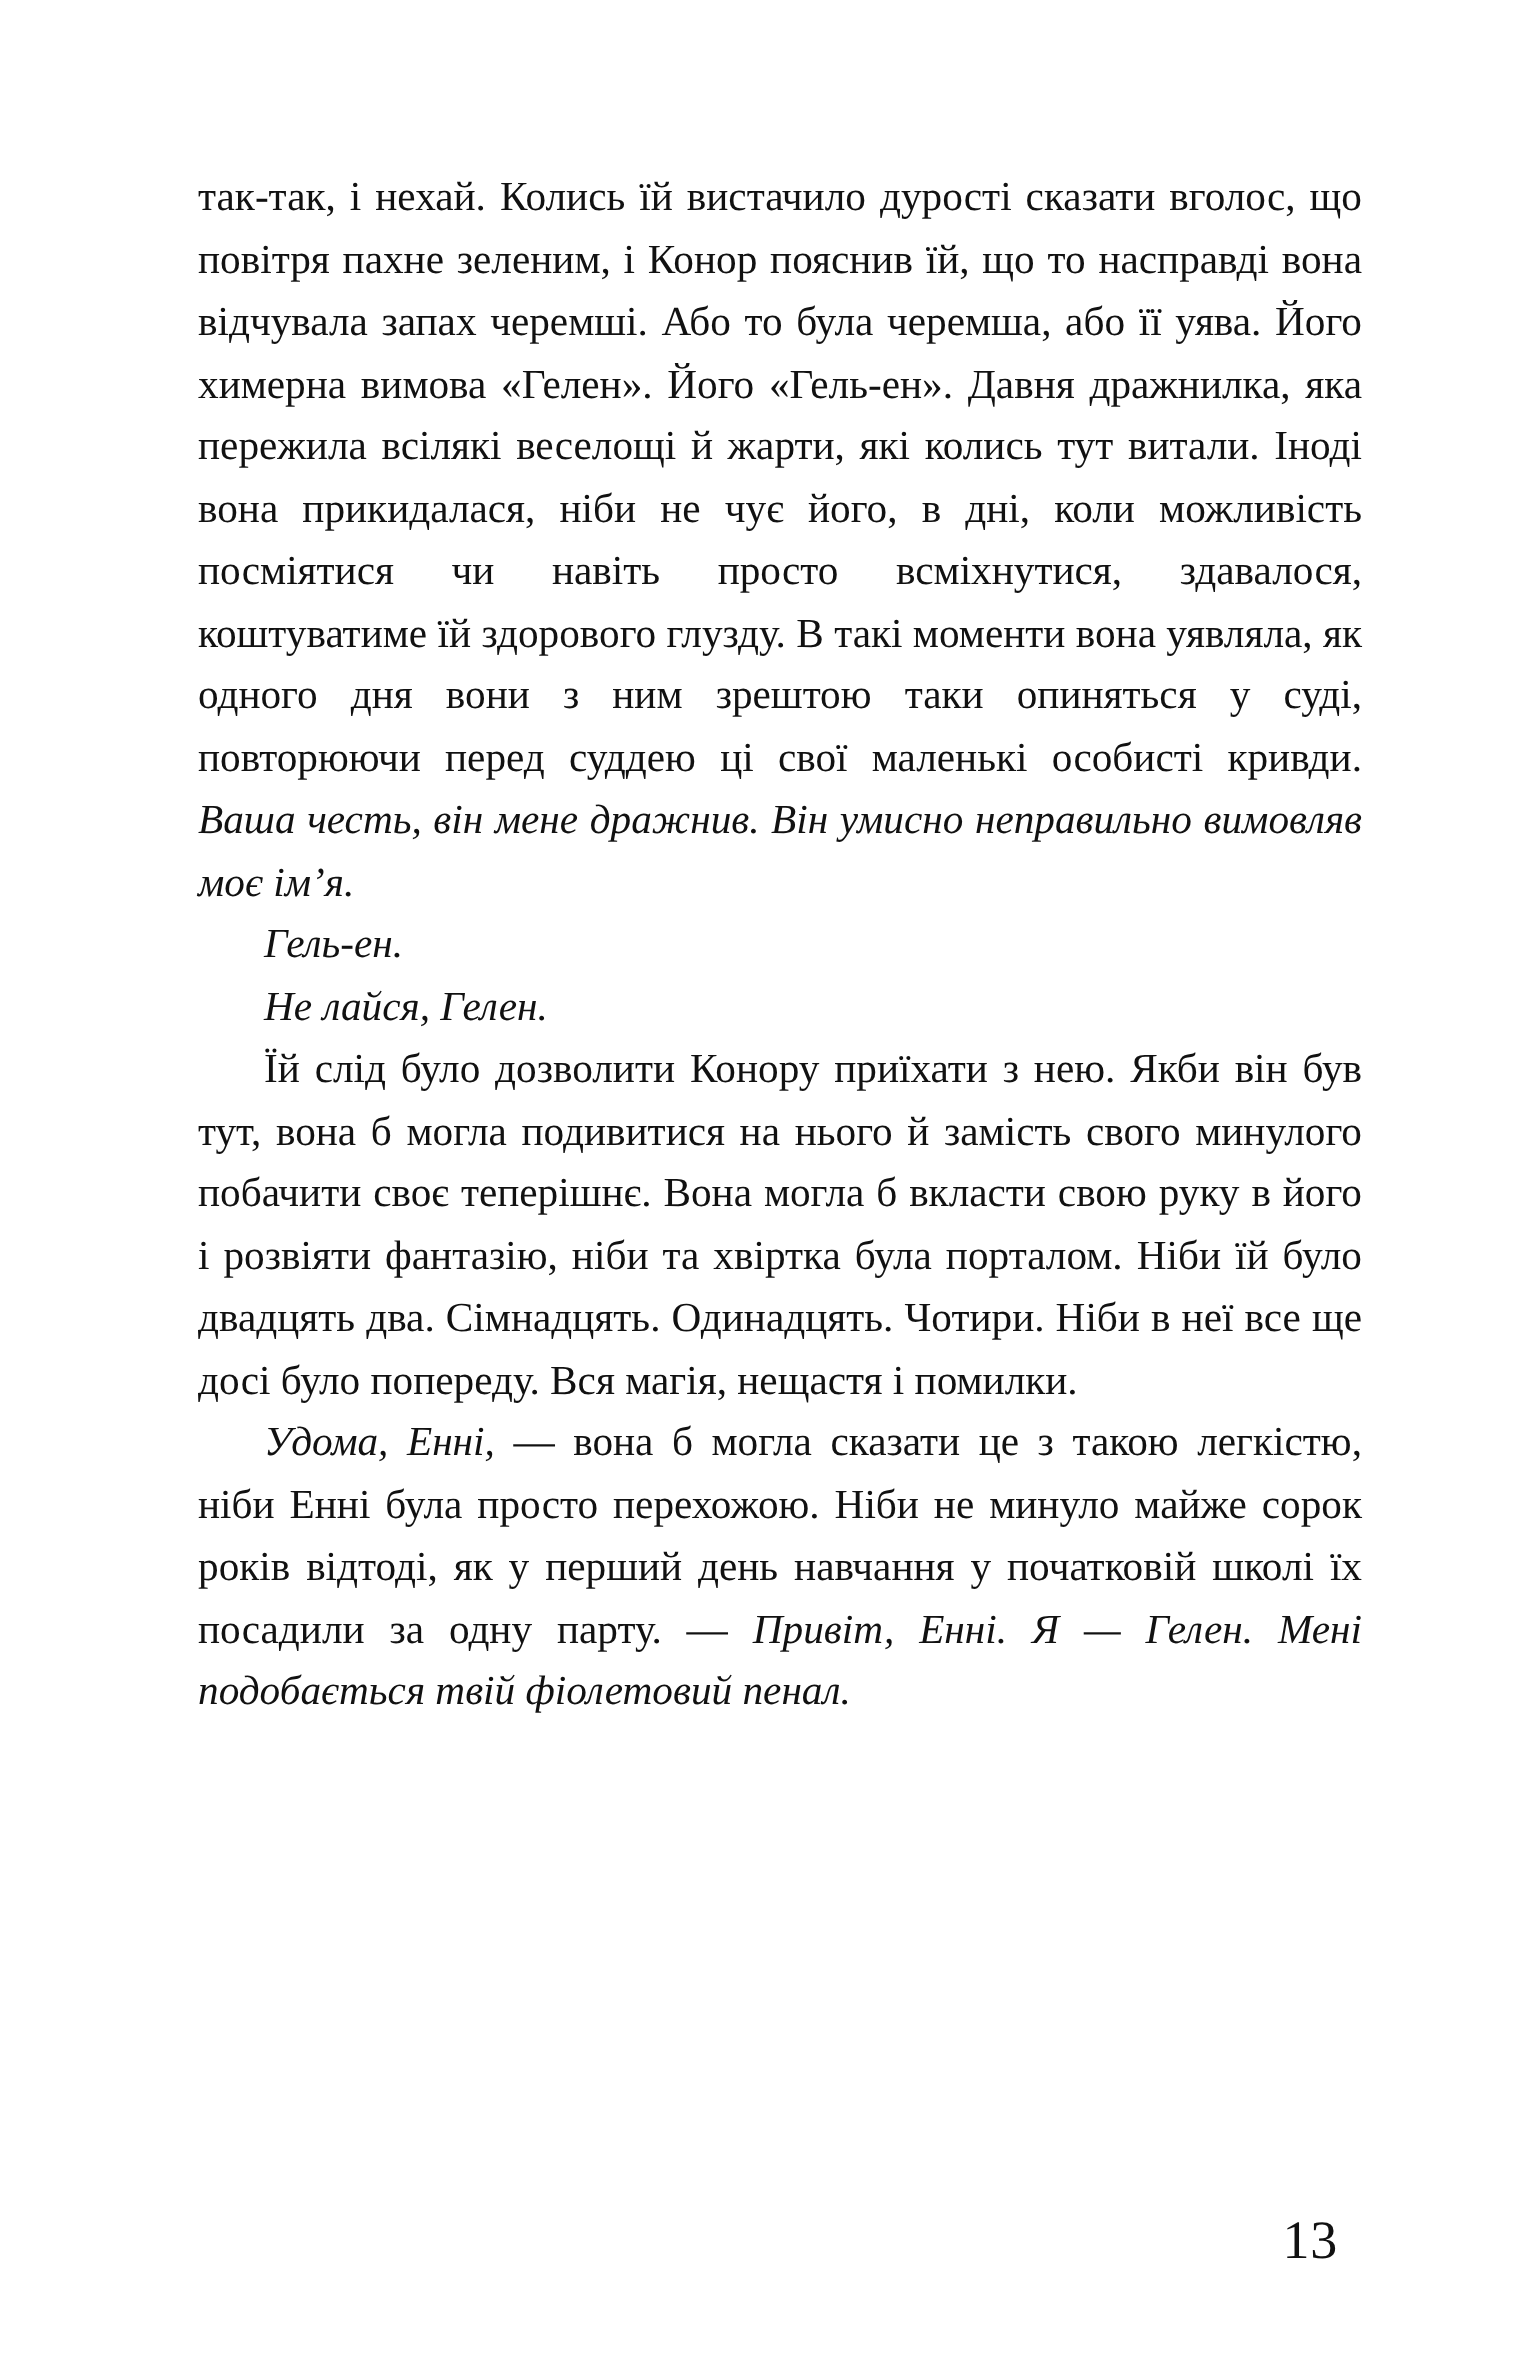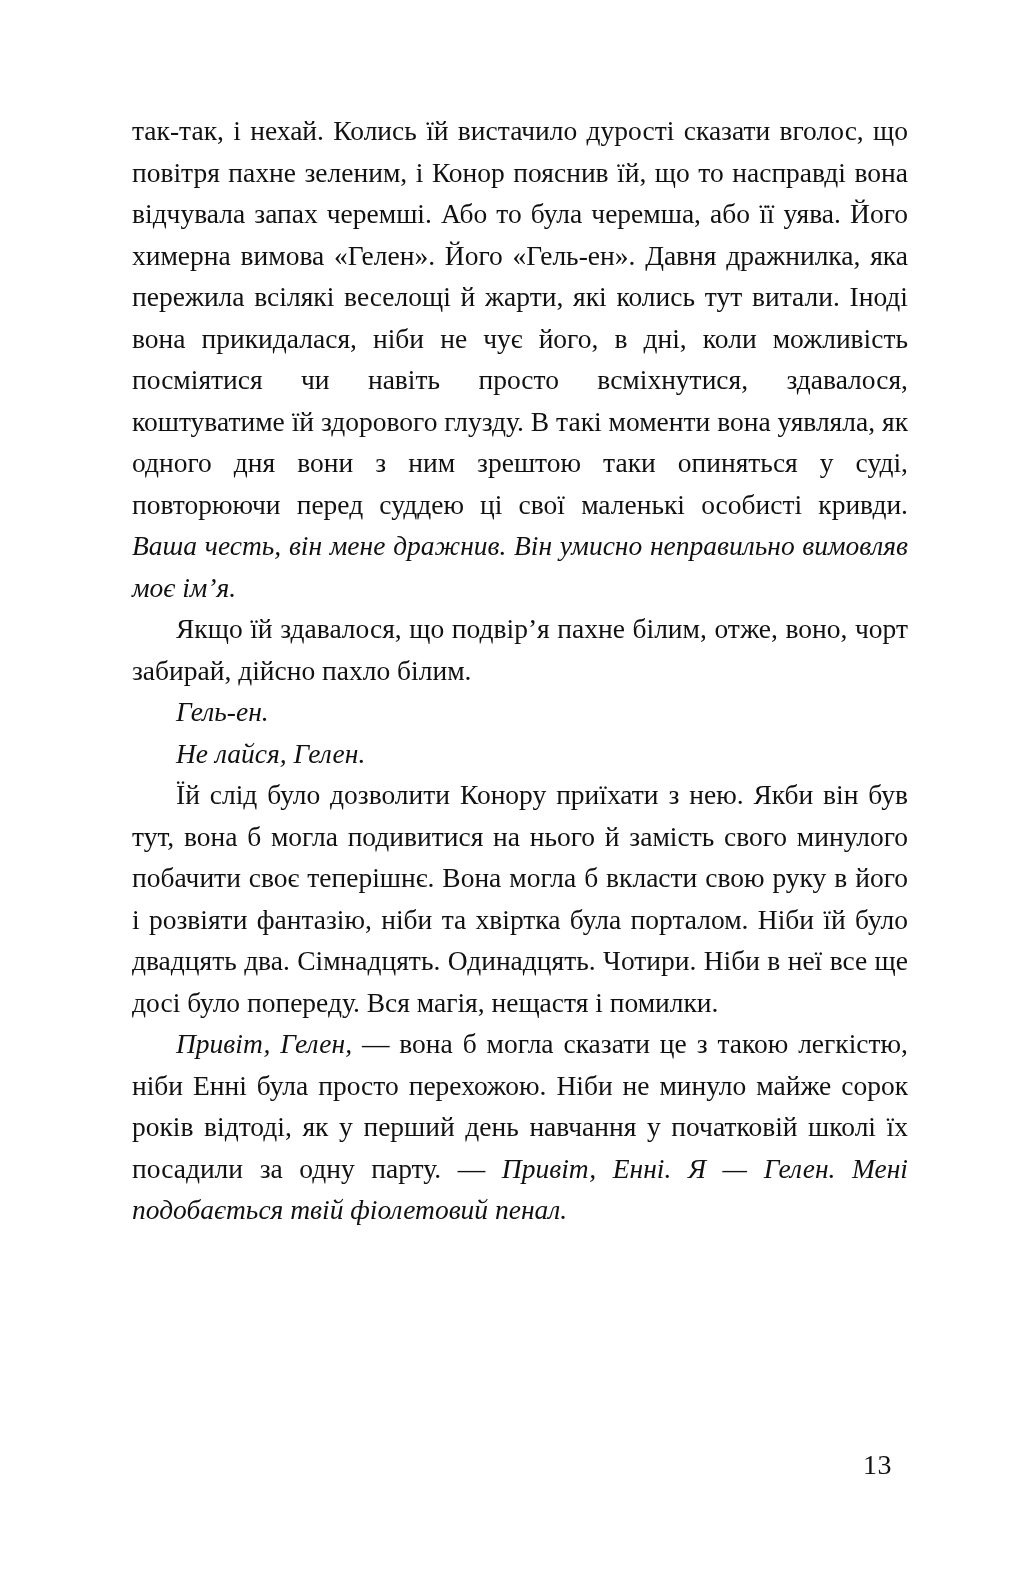--- a/index.html
+++ b/index.html
@@ -37,32 +37,31 @@
   }
   .para.indent {
     text-indent: 44px;
   }
   .ital {
     font-style: italic;
   }
   .folio {
     position: absolute;
     right: 132px;
-    bottom: 96px;
-    font-size: 28px;
+    bottom: 64px;
+    font-size: 36px;
     line-height: 1;
     letter-spacing: 0.5px;
   }
 </style>
 </head>
 <body>
 
 <div class="page">
   <div class="body-text" id="text-body">
       <p class="para"><span>так-так, і нехай. Колись їй вистачило дурості сказати вголос, що повітря пахне зеленим, і Конор пояснив їй, що то насправді вона відчувала запах черемші. Або то була черемша, або її уява. Його химерна вимова «Гелен». Його «Гель-ен». Давня дражнилка, яка пережила всілякі веселощі й жарти, які колись тут витали. Іноді вона прикидалася, ніби не чує його, в дні, коли можливість посміятися чи навіть просто всміхнутися, здавалося, коштуватиме їй здорового глузду. В такі моменти вона уявляла, як одного дня вони з ним зрештою таки опиняться у суді, повторюючи перед суддею ці свої маленькі особисті кривди. </span><span class="ital">Ваша честь, він мене дражнив. Він умисно неправильно вимовляв моє ім’я.</span></p>
-      <p class="para indent"><span>Якщо їй здавалося, що подвір’я пахне білим, отже, воно, чорт забирай, дійсно пахло білим.</span></p>
       <p class="para indent"><span class="ital">Гель-ен.</span></p>
       <p class="para indent"><span class="ital">Не лайся, Гелен.</span></p>
       <p class="para indent"><span>Їй слід було дозволити Конору приїхати з нею. Якби він був тут, вона б могла подивитися на нього й замість свого минулого побачити своє теперішнє. Вона могла б вкласти свою руку в його і розвіяти фантазію, ніби та хвіртка була порталом. Ніби їй було двадцять два. Сімнадцять. Одинадцять. Чотири. Ніби в неї все ще досі було попереду. Вся магія, нещастя і помилки.</span></p>
-      <p class="para indent"><span class="ital">Привіт, Гелен,</span><span> — вона б могла сказати це з такою легкістю, ніби Енні була просто перехожою. Ніби не минуло майже сорок років відтоді, як у перший день навчання у початковій школі їх посадили за одну парту. — </span><span class="ital">Привіт, Енні. Я — Гелен. Мені подобається твій фіолетовий пенал.</span></p>
+      <p class="para indent"><span class="ital">Удома, Енні,</span><span> — вона б могла сказати це з такою легкістю, ніби Енні була просто перехожою. Ніби не минуло майже сорок років відтоді, як у перший день навчання у початковій школі їх посадили за одну парту. — </span><span class="ital">Привіт, Енні. Я — Гелен. Мені подобається твій фіолетовий пенал.</span></p>
     </div>
   <div class="folio">13</div>
 </div>
 
 </body></html>

